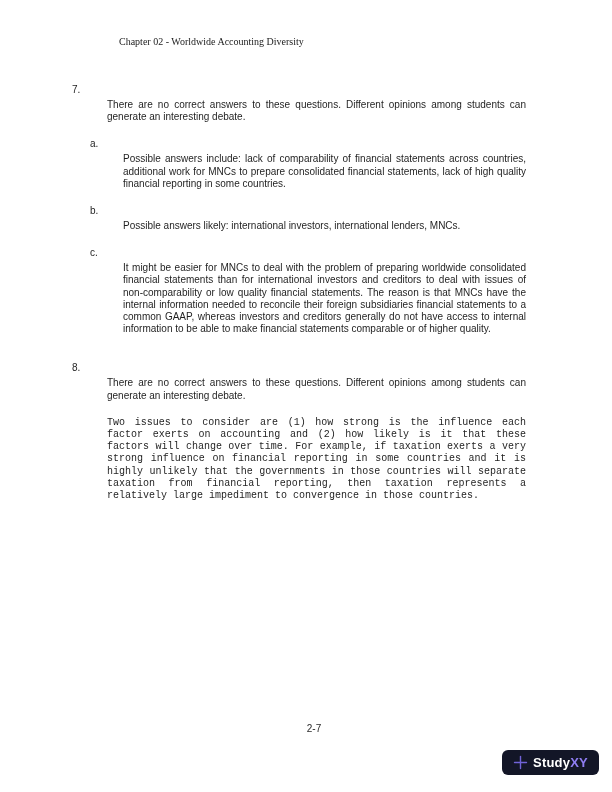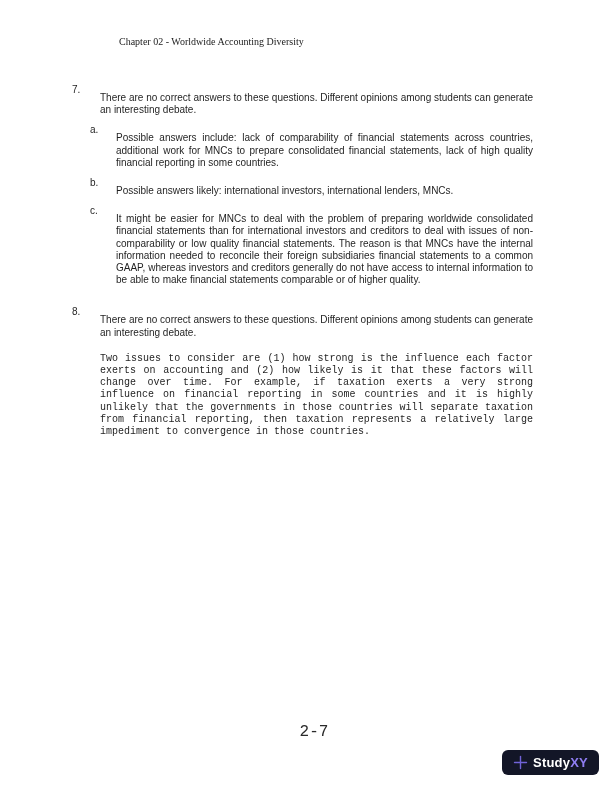--- a/index.html
+++ b/index.html
@@ -28,34 +28,34 @@
     position: absolute;
     left: 72px;
     top: 84px;
     width: 469px;
     font-size: 10px;
     line-height: 12.2px;
   }
   .qa-item { display: flex; }
   .qa-item .num { width: 20px; flex: none; }
   .qa-item .body { flex: 1; min-width: 0; }
-  p { margin: 8px; text-align: justify; }
+  p { margin: 15px; text-align: justify; }
   .sub { margin-left: -2px; }
   .sub-item { display: flex; }
   .sub-item .letter { width: 18px; flex: none; }
   .sub-item .body { flex: 1; min-width: 0; }
   .item-8 { margin-top: 12px; }
   .discussion { margin-top: 14px; font-family: Liberation Mono, monospace; }
   .page-number {
     position: absolute;
     left: 16px; right: 0;
     top: 723px;
     text-align: center;
-    font-family: Liberation Mono, monospace;
-    font-size: 16px;
+    font-family: Liberation Sans, sans-serif;
+    font-size: 10px;
     color: #2a2a2a;
   }
   .brand-badge {
     position: absolute;
     left: 502px;
     top: 750px;
     height: 25px;
     width: 97px;
     box-sizing: border-box;
     border-radius: 6px;

